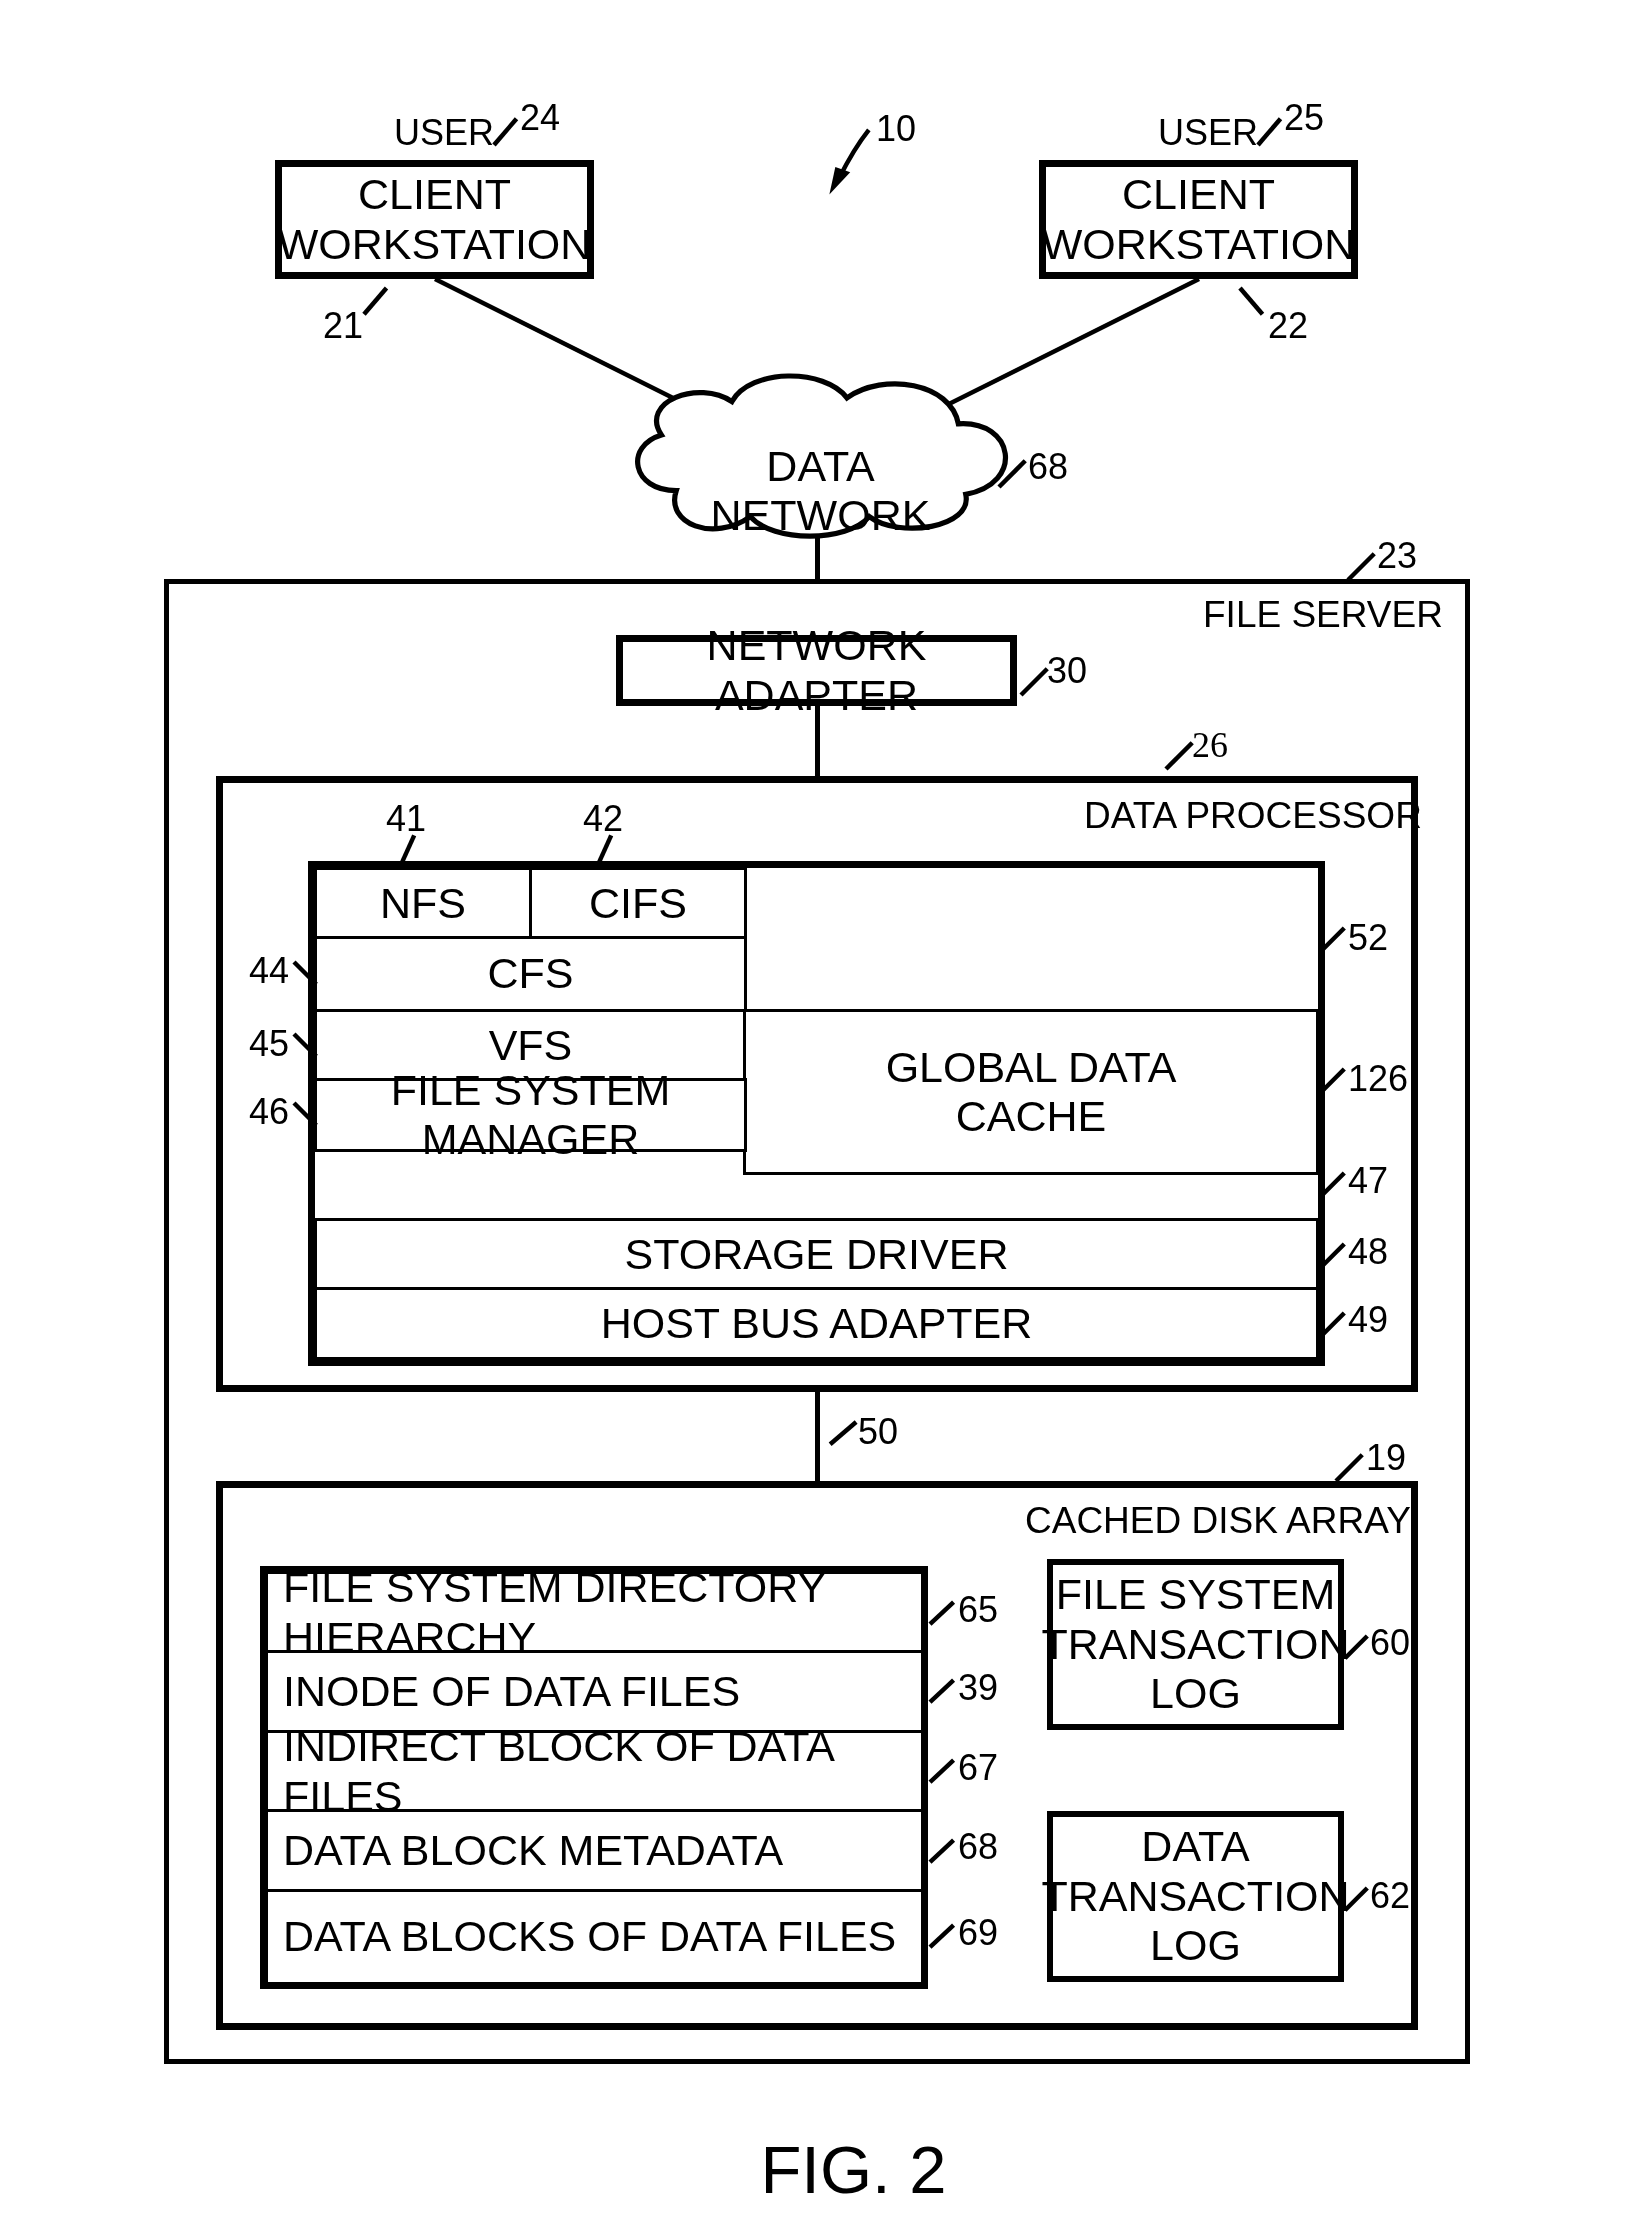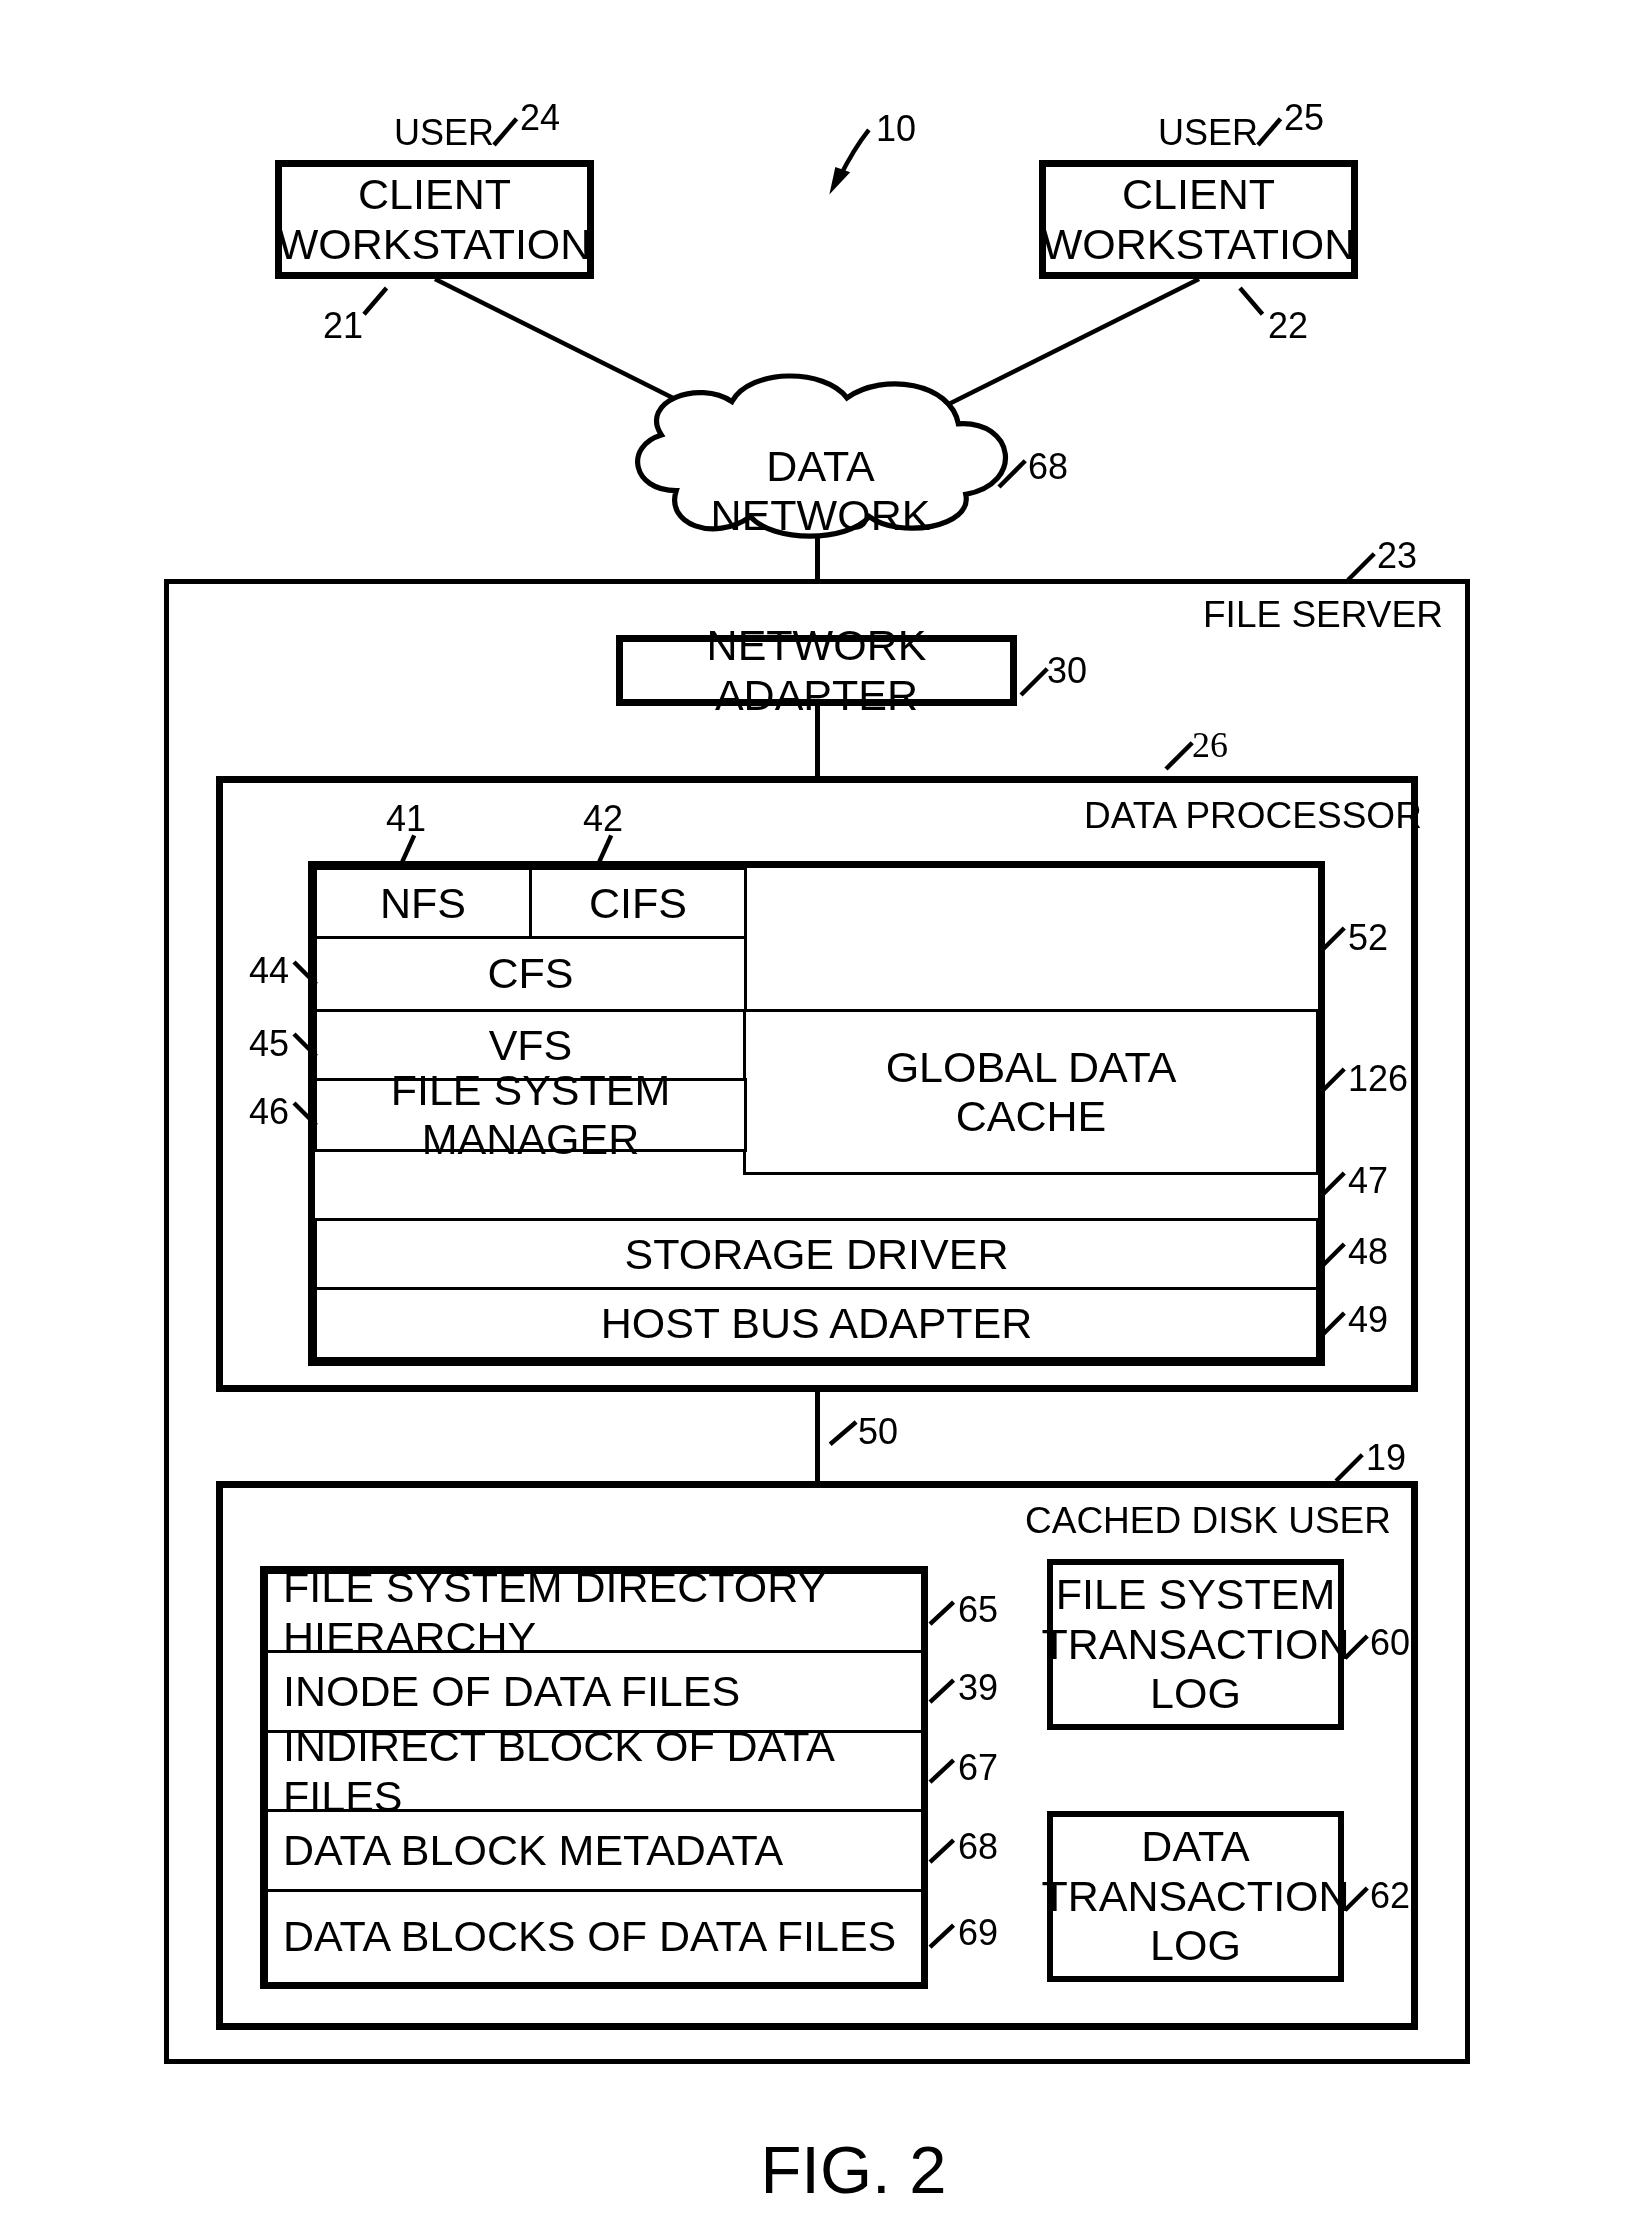--- a/index.html
+++ b/index.html
@@ -230,21 +230,21 @@
   <svg class="connector" style="left:800px;top:1392px;" width="30" height="26" viewBox="0 0 40 35">
       <line x1="0" y1="30" x2="35" y2="0" stroke="#000" stroke-width="6"></line>
     </svg>
 
   <div class="abs ref" style="left:1336px;top:1407px;">19</div>
   <svg class="connector" style="left:1306px;top:1421px;" width="30" height="30" viewBox="0 0 40 40">
       <line x1="0" y1="40" x2="35" y2="5" stroke="#000" stroke-width="6"></line>
     </svg>
 
   <div class="abs box box-thick" style="left:186px;top:1451px;width:1202px;height:549px;"></div>
-  <div class="abs title" style="left:995px;top:1470px;">CACHED DISK USER</div>
+  <div class="abs title" style="left:995px;top:1470px;">CACHED DISK ARRAY</div>
 
   <div class="abs box box-med" style="left:230px;top:1536px;width:668px;height:423px;"></div>
   <div class="abs box" style="left:235px;top:1541px;width:659px;height:83px;border-width:3.7px;justify-content:flex-start;padding-left:15px;">
     <div class="label" style="text-align:left;">FILE SYSTEM DIRECTORY HIERARCHY</div>
   </div>
   <div class="abs box" style="left:235px;top:1620px;width:659px;height:83px;border-width:3.7px;justify-content:flex-start;padding-left:15px;">
     <div class="label" style="text-align:left;">INODE OF DATA FILES</div>
   </div>
   <div class="abs box" style="left:235px;top:1700px;width:659px;height:83px;border-width:3.7px;justify-content:flex-start;padding-left:15px;">
     <div class="label" style="text-align:left;">INDIRECT BLOCK OF DATA FILES</div>

